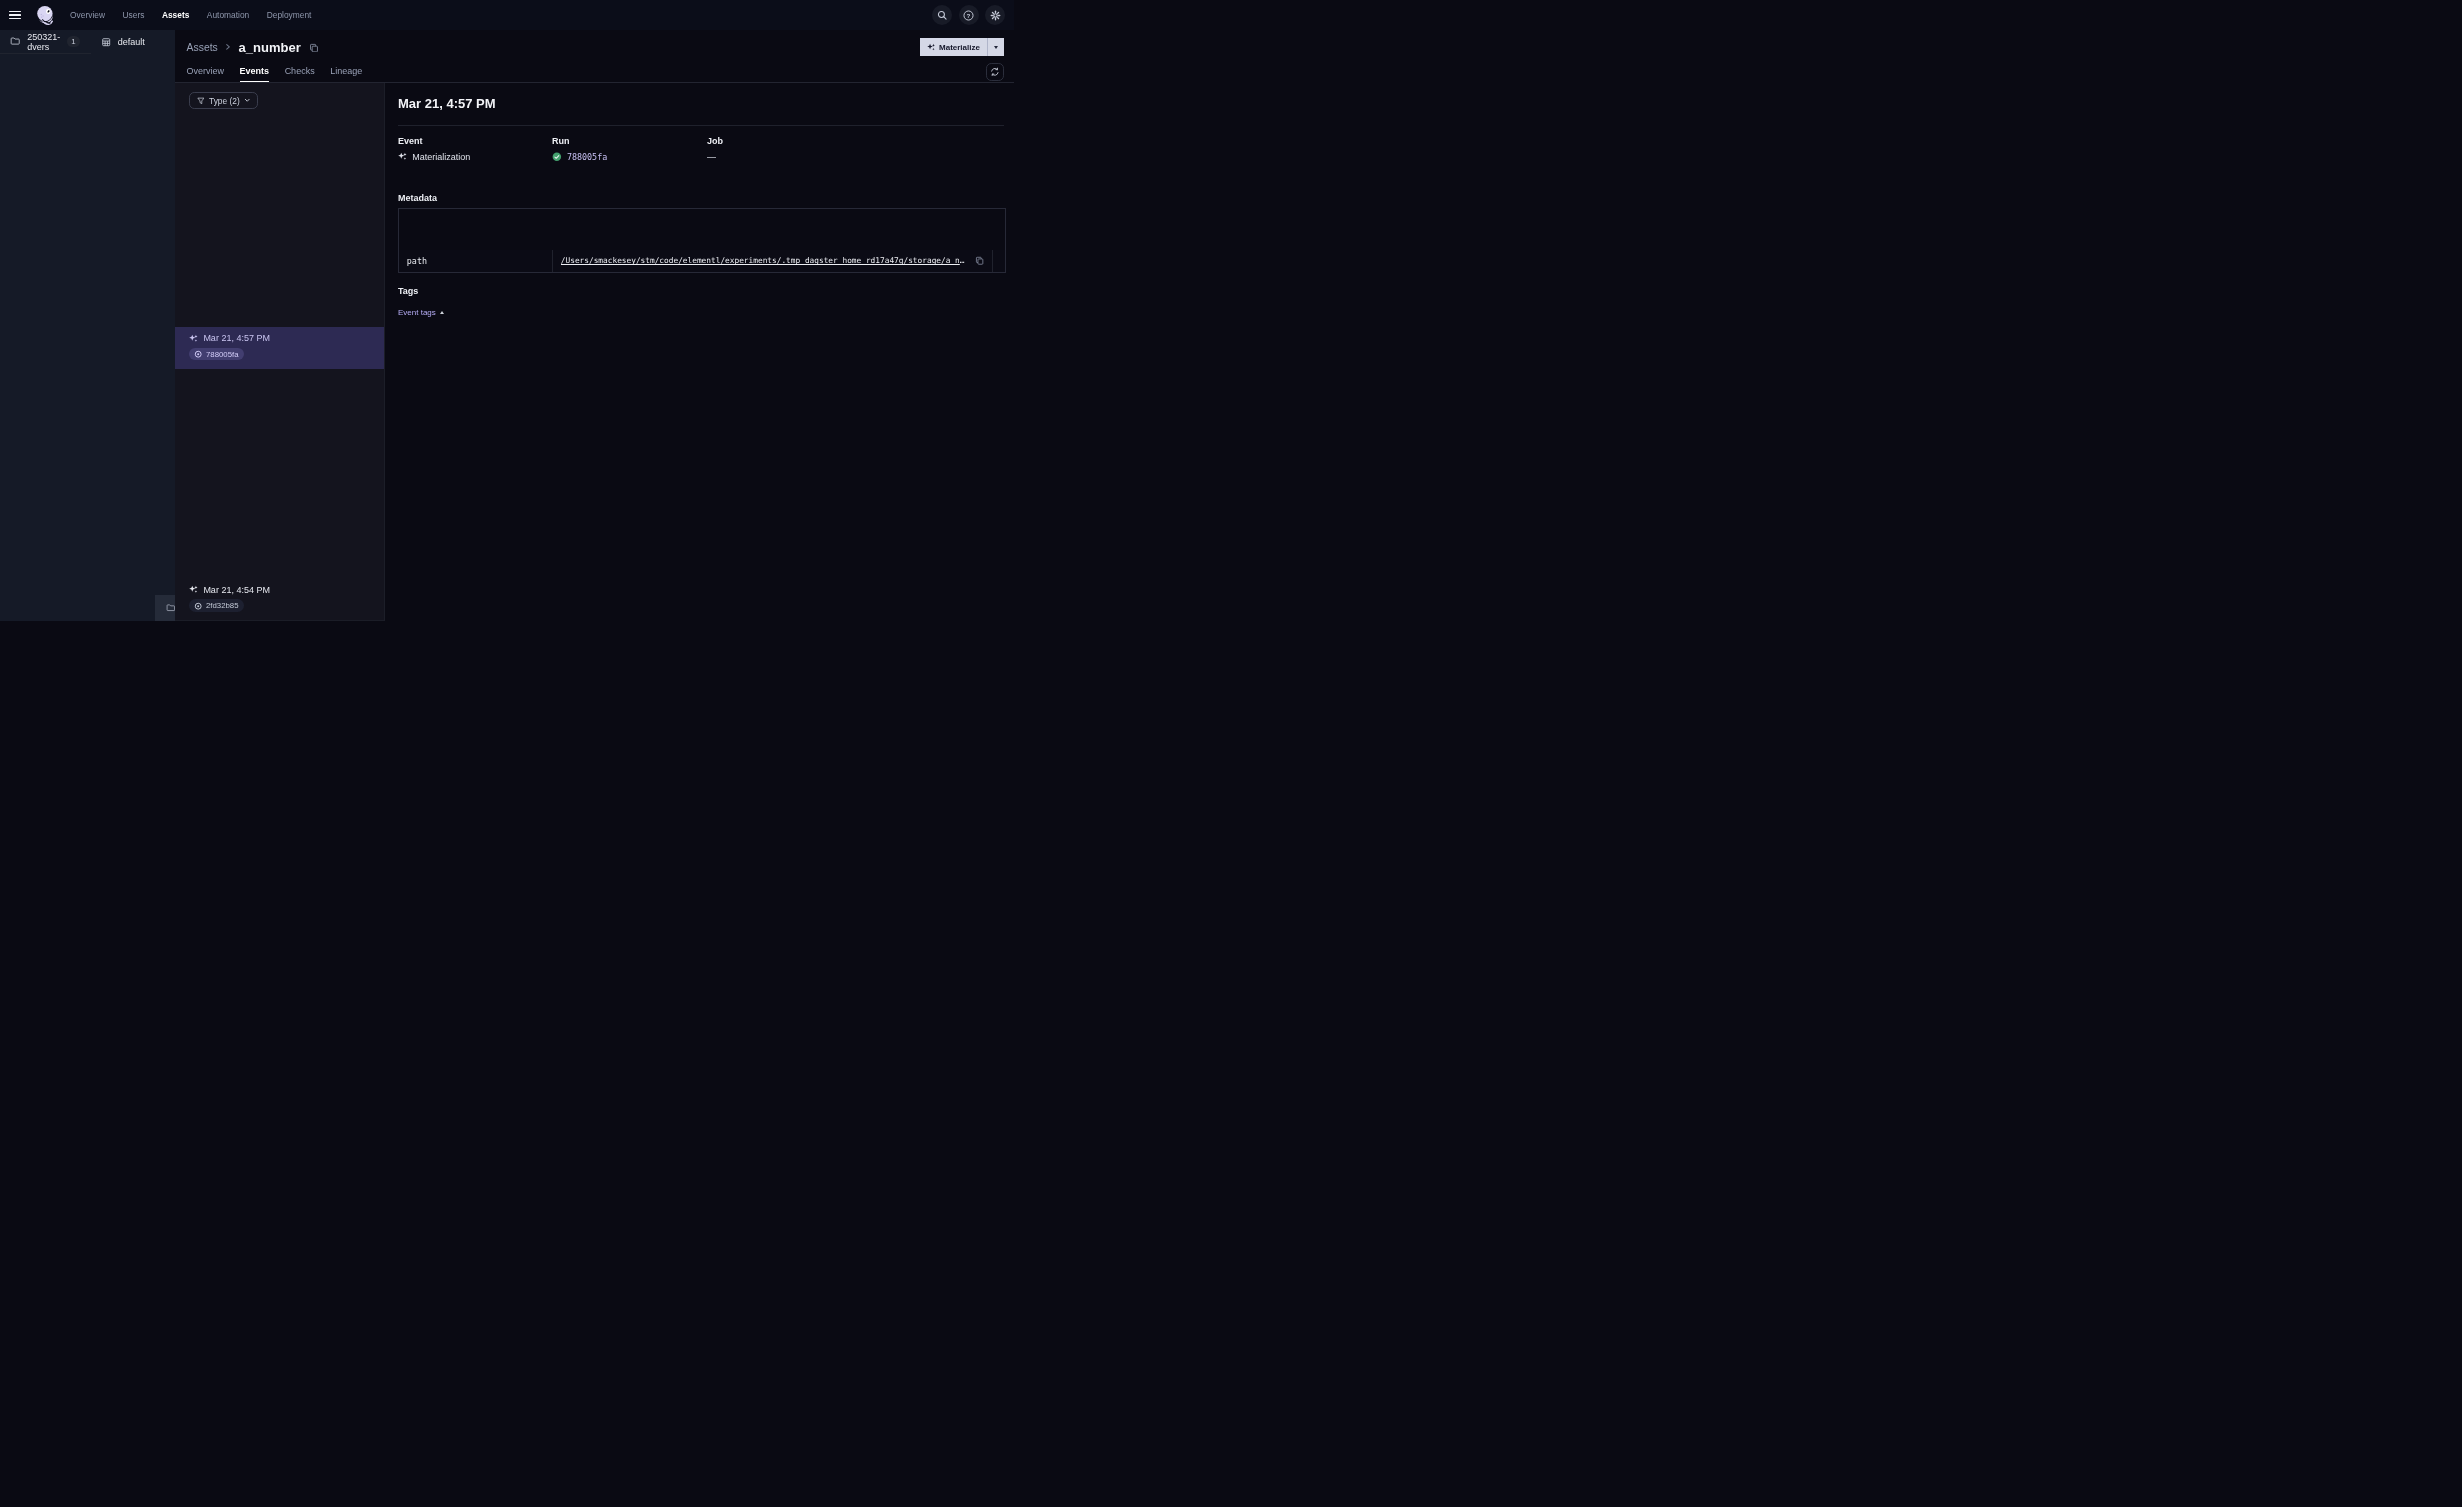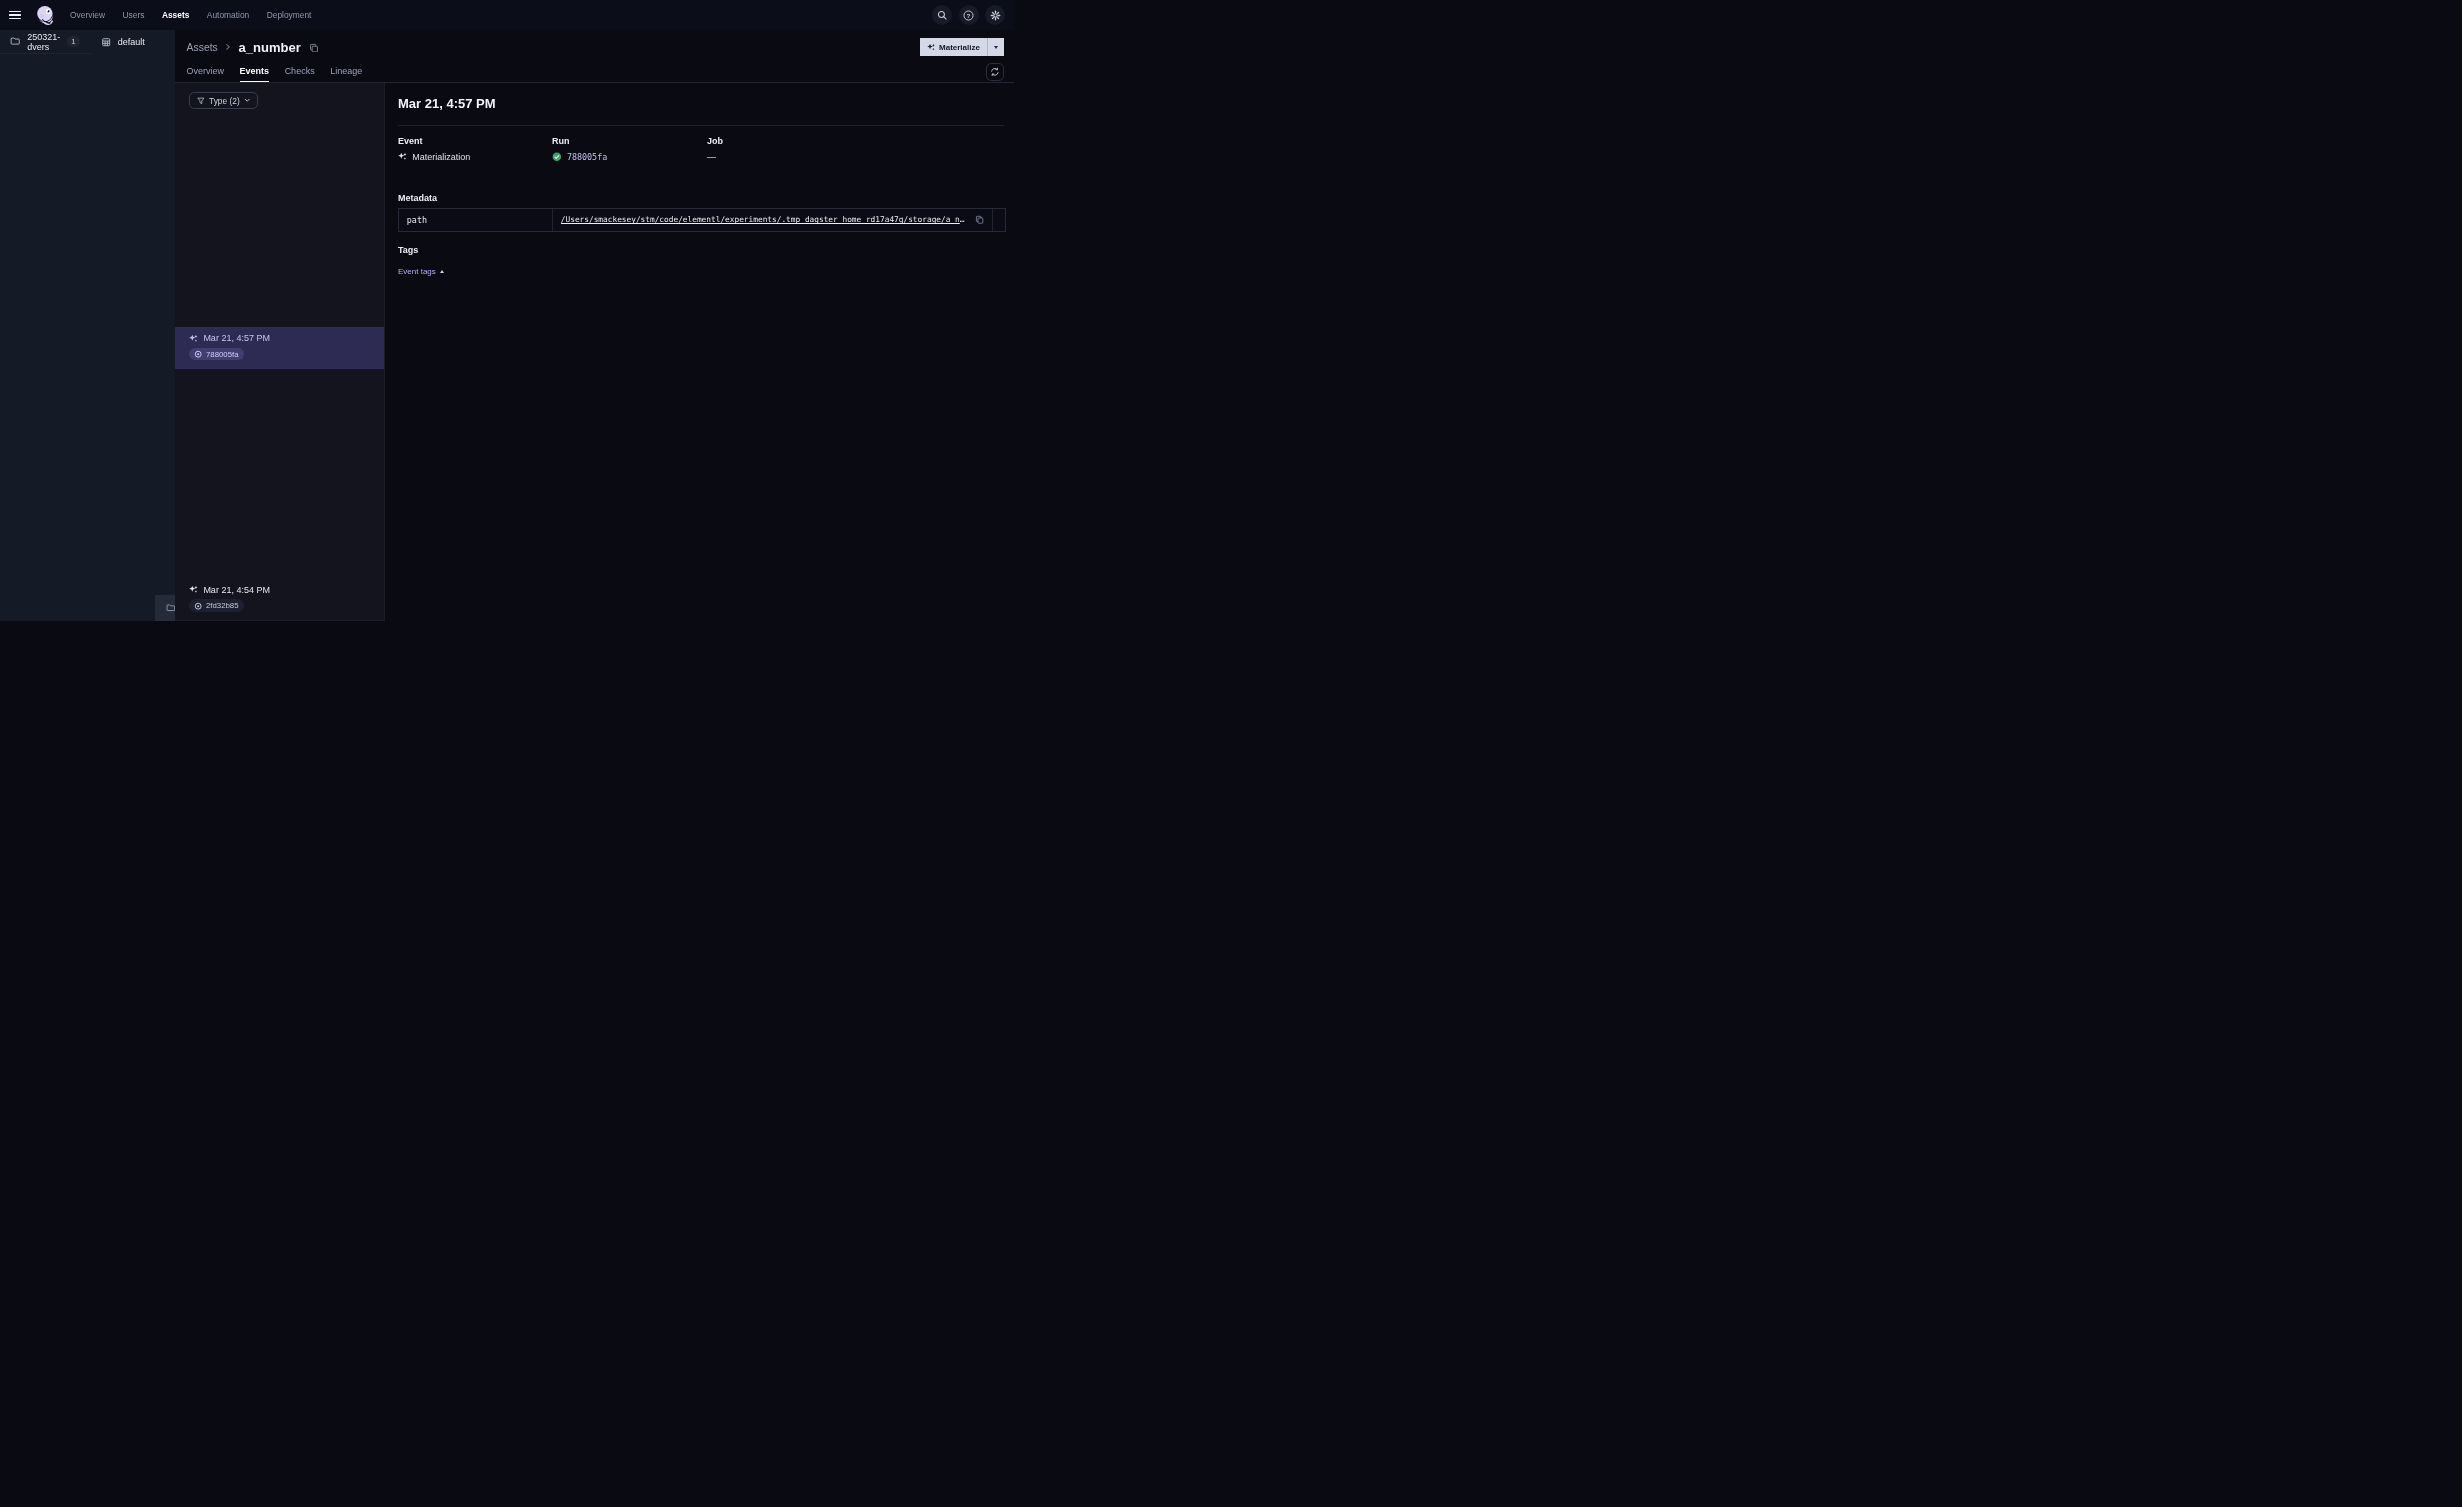--- a/index.html
+++ b/index.html
@@ -75,21 +75,21 @@
   .info-label { font-size:9px; font-weight:700; color:#eef0f5; margin-bottom:5.8px; }
   .info-value { display:flex; align-items:center; gap:5.2px; font-size:9px; color:#dfe2ea; }
   .run-link { font-size:8.4px; color:#c7c0f2; cursor:pointer; }
   .sparkle { display:flex; }
 
   .section-heading { font-size:9px; font-weight:700; color:#eef0f5; }
   .heading-meta { margin:31px 0 5.2px; }
   .heading-tags { margin:13.6px 0 3.9px; }
 
   .kv-table { width:608px; border:0.6px solid #272937; }
-  .kv-row { display:flex; align-items:stretch; height:21.4px; border-bottom:0.6px solid #20222d; background:#0b0b15; }
+  .kv-row { display:flex; align-items:stretch; height:21.4px; border-bottom:0.6px solid #20222d; background:#0b0b15;margin-top:41px; }
   .kv-row:last-child { border-bottom:none; }
   .kv-row.highlighted { box-shadow:0 0 0 1.9px #7b5ff2; position:relative; z-index:2; }
   .kv-key { flex:0 0 154px; padding:0 7.8px; border-right:0.6px solid #20222d; font-family:"DejaVu Sans Mono",monospace; font-size:8.4px; color:#e8eaf0; display:flex; align-items:center; }
   .kv-value { flex:1; padding:0 7.8px; font-size:8.4px; color:#e8eaf0; display:flex; align-items:center; gap:5.8px; min-width:0; }
   .tags-table .kv-row { height:21px; }
   .path-link { font-family:"DejaVu Sans Mono",monospace; font-size:7.8px; text-decoration:underline; color:#eceef3; white-space:nowrap; overflow:hidden; text-overflow:ellipsis; cursor:pointer; }
   .meta-spacer { flex:0 0 13px; border-left:0.6px solid #20222d; }
 
   .hide-tags { margin-top:7.8px; display:inline-flex; align-items:center; gap:3.9px; font-size:8px; color:#b5acf4; cursor:pointer; }
   .tri-up { width:0; height:0; border-left:2.6px solid transparent; border-right:2.6px solid transparent; border-bottom:3.2px solid #cfd3da; }

